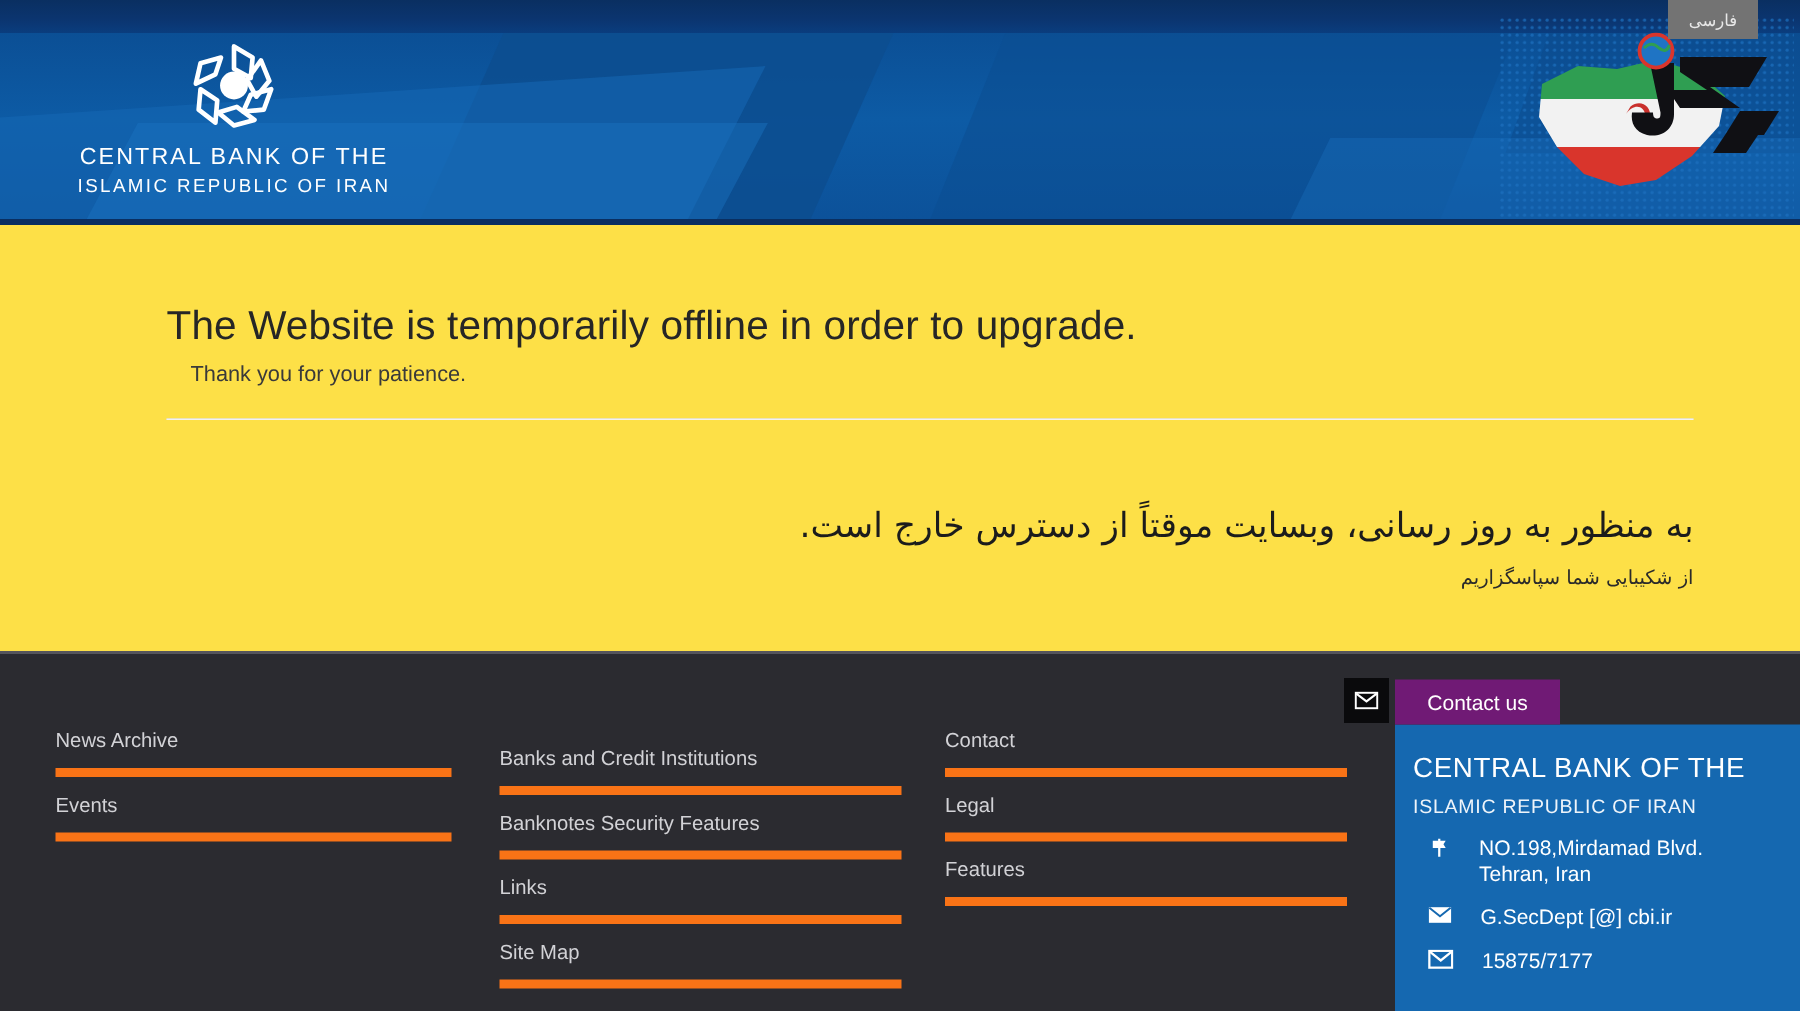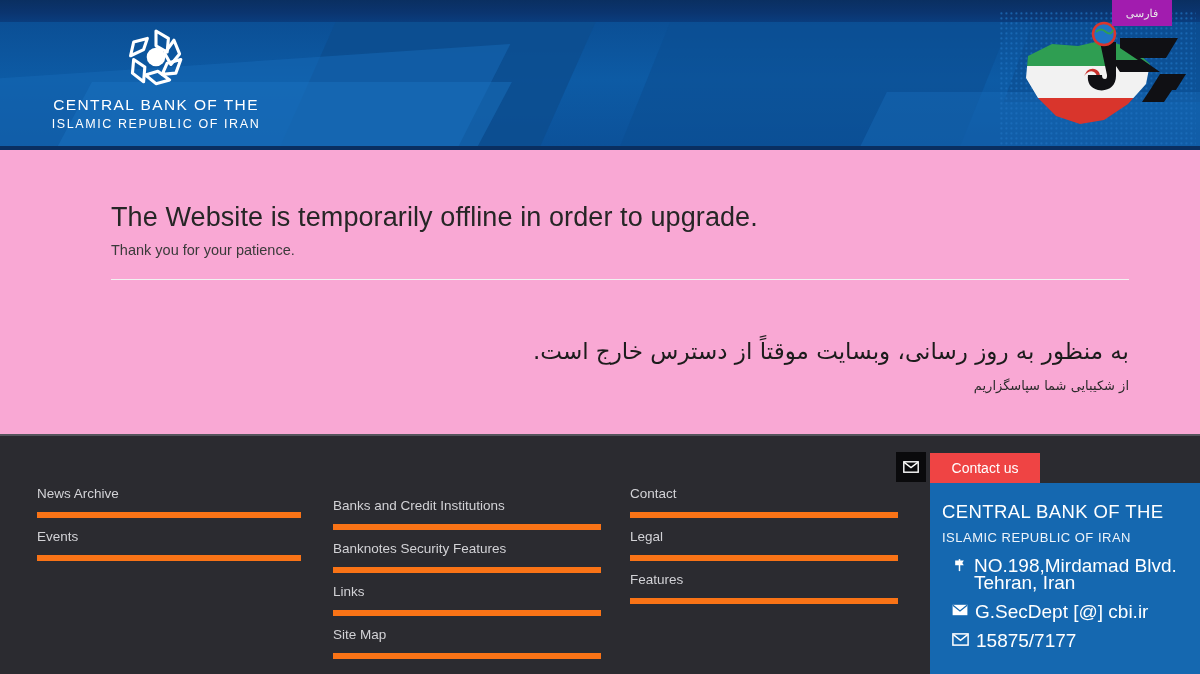--- a/index.html
+++ b/index.html
@@ -11,21 +11,21 @@
   }
   .page { position: relative; width: 1200px; height: 674px; }
 
   
   .topbar {
     position: absolute; top: 0; left: 0; width: 1200px; height: 22px;
     background: linear-gradient(180deg, #0a2f61 0%, #0b3570 60%, #0a3d7e 100%);
   }
   .farsi-tab {
     position: absolute; top: 0; left: 1112px; width: 60px; height: 26px;
-    background: #a21caf;
+    background: #737373;
     color: #e8e8e8;
     font-size: 11px;
     display: flex; align-items: center; justify-content: center;
     direction: rtl;
     letter-spacing: 0.5px;
     z-index: 6;
   }
 
   
   .header {
@@ -92,29 +92,29 @@
 
   
   .wm {
     position: absolute; top: 12px; left: 1000px;
     width: 196px; height: 140px; z-index: 4;
   }
 
   
   .main {
     position: absolute; top: 150px; left: 0; width: 1200px; height: 284px;
-    background: #f9a8d4;
+    background: #fde047;
   }
   .headline {
     position: absolute; top: 52px; left: 111px;
     font-size: 27px; color: #262626; font-weight: 400;
     letter-spacing: 0.1px; white-space: nowrap;
   }
   .subline {
-    position: absolute; top: 92px; left: 111px;
+    position: absolute; top: 92px; left: 127px;
     font-size: 14.5px; color: #3a3a3a; white-space: nowrap;
   }
   .rule {
     position: absolute; top: 129px; left: 111px;
     width: 1018px; height: 1px;
     background: #c9c9c9;
     border-bottom: 1px solid #f2f2f2;
   }
   .rtl-main {
     position: absolute; top: 188px; left: 0; width: 1129px;
@@ -154,43 +154,43 @@
   .mail-box {
     position: absolute; top: 452px; left: 896px;
     width: 30px; height: 30px;
     background: #0a0a0c;
     display: flex; align-items: center; justify-content: center;
     z-index: 4;
   }
   .contact-tab {
     position: absolute; top: 453px; left: 930px;
     width: 110px; height: 30px;
-    background: #ef4444;
+    background: #701a75;
     color: #ffffff; font-size: 14px;
     display: flex; align-items: center; justify-content: center;
     z-index: 4; cursor: pointer;
   }
   .contact-panel {
     position: absolute; top: 483px; left: 930px;
     width: 270px; height: 191px;
     background: #1568b0;
     z-index: 3;
     padding: 18px 0 0 12px;
   }
   .cp-t1 {
     color: #ffffff; font-size: 18.5px; letter-spacing: .4px;
     white-space: nowrap;
   }
   .cp-t2 {
     color: #eef4fa; font-size: 13px; letter-spacing: .5px;
     margin-top: 7px; white-space: nowrap;
   }
   .cp-row {
-    display: flex; align-items: flex-start; gap: 7px;
-    color: #ffffff; font-size: 19px; margin-top: 12px;
+    display: flex; align-items: flex-start; gap: 19px;
+    color: #ffffff; font-size: 14px; margin-top: 12px;
     line-height: 17px;
   }
   .cp-row .ico { flex: 0 0 auto; margin-top: 1px; }
   .cp-indent { padding-left: 10px; }
 </style>
 </head>
 <body>
 
 <div class="page">
 

